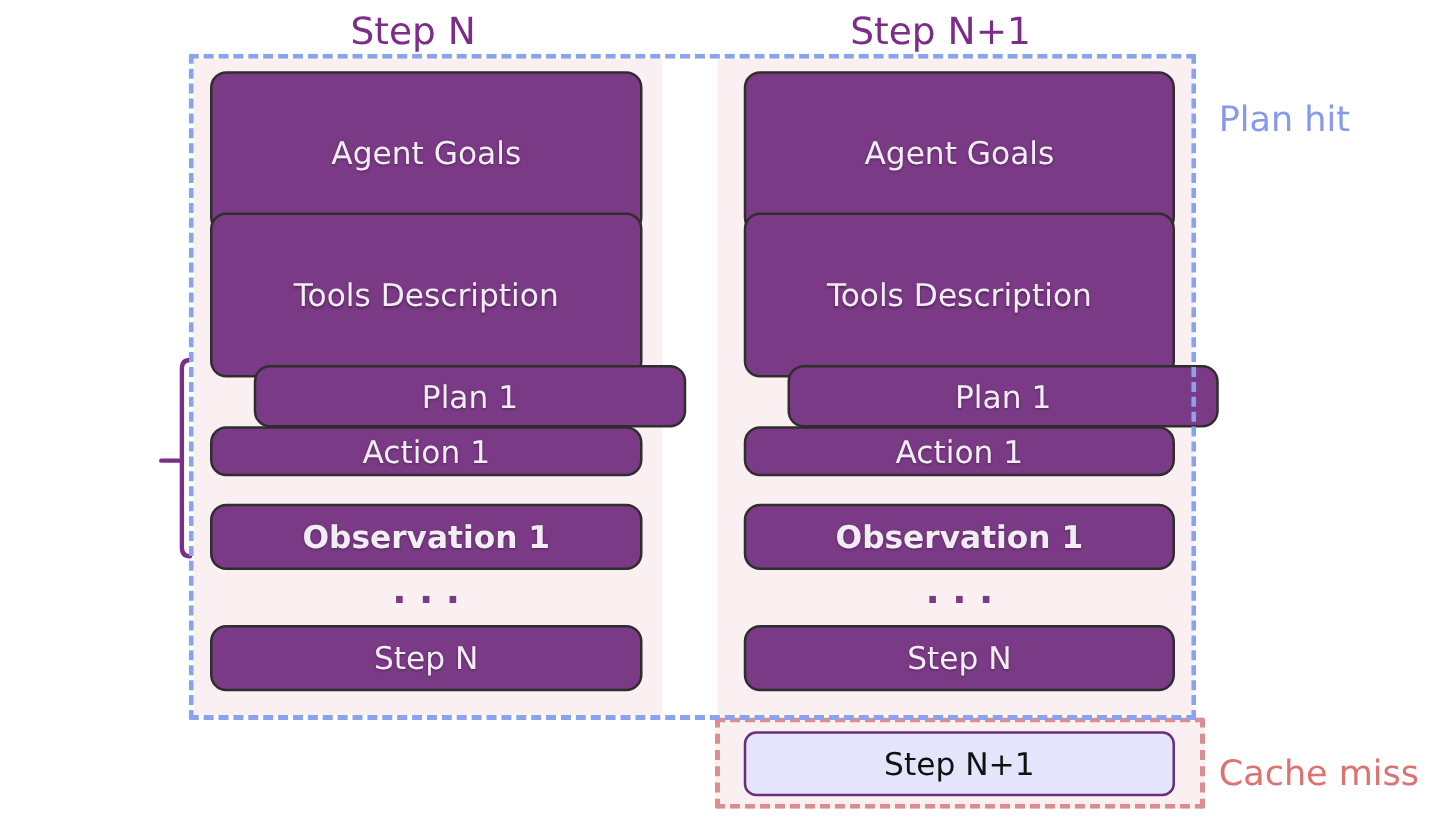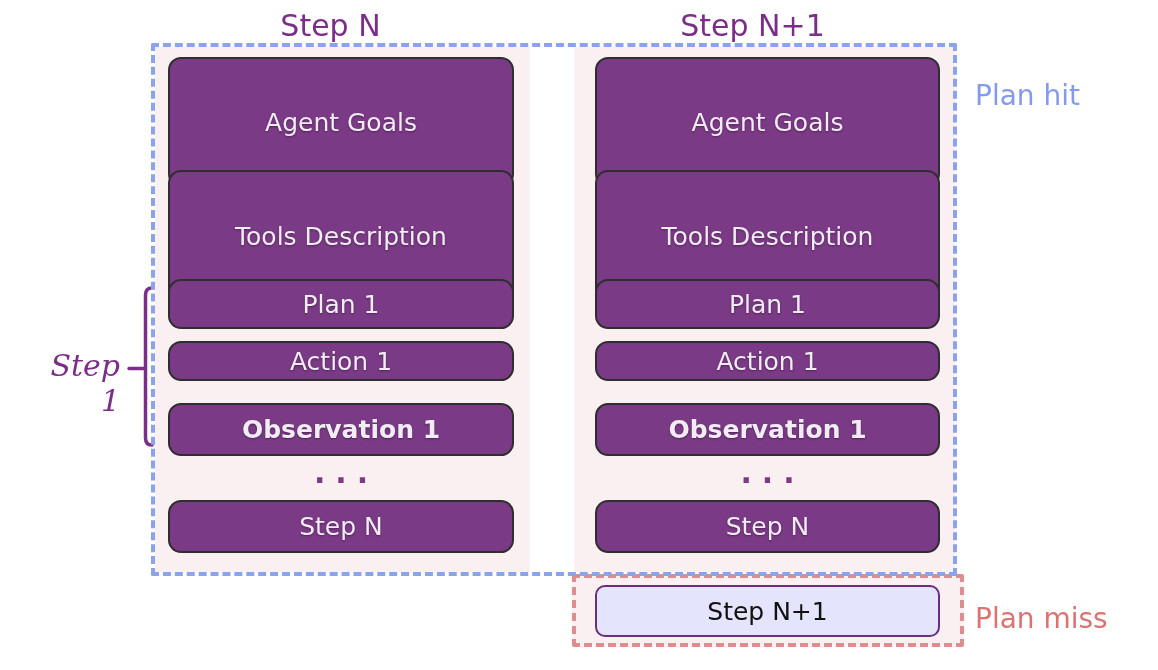--- a/index.html
+++ b/index.html
@@ -43,21 +43,21 @@
     color:var(--box-text,#f2ecf4);
     font-size:25px;
     display:flex;align-items:center;justify-content:center;
     text-shadow:0 1px 2px rgba(35,8,35,0.45);
     z-index:2;
   }
   .col-l{left:168px;width:346px;}
   .col-r{left:595px;width:345px;}
   .r1{top:57px;height:130px;}
   .r2{top:170px;height:132px;}
-  .r3{top:279px;height:50px;}
+  .r3{top:292px;height:50px;margin-left:35px;}
   .r4{top:341px;height:40px;}
   .r5{top:403px;height:53px;font-weight:bold;}
   .r6{top:500px;height:53px;}
   .dots{
     top:452px;height:40px;
     display:flex;align-items:center;justify-content:center;
     color:var(--box-fill,#7a3a85);
     font-size:30px;font-weight:bold;letter-spacing:10px;
     text-indent:10px;
     z-index:2;
@@ -127,20 +127,19 @@
   <div class="abs pbox col-r r2">Tools Description</div>
   <div class="abs pbox col-r r3">Plan 1</div>
   <div class="abs pbox col-r r4">Action 1</div>
   <div class="abs pbox col-r r5">Observation 1</div>
   <div class="abs dots col-r">...</div>
   <div class="abs pbox col-r r6">Step N</div>
 
   <div class="abs miss-box">Step N+1</div>
 
   <div class="abs side-label cache-hit-label">Plan hit</div>
-  <div class="abs side-label cache-miss-label">Plan miss</div>
-  <div class="abs step1-label">Step 1</div>
+  <div class="abs side-label cache-miss-label">Cache miss</div>
 
   <svg class="abs bracket" width="34" height="166" viewBox="0 0 34 166">
     <path d="M28 4 Q21.5 4 21.5 11 L21.5 84.5 L5 84.5 L21.5 84.5 L21.5 154 Q21.5 161 28 161" fill="none" stroke="#7b2d88" stroke-width="3.5" stroke-linecap="round" stroke-linejoin="round"></path>
   </svg>
 
 </div>
 
 </body></html>

